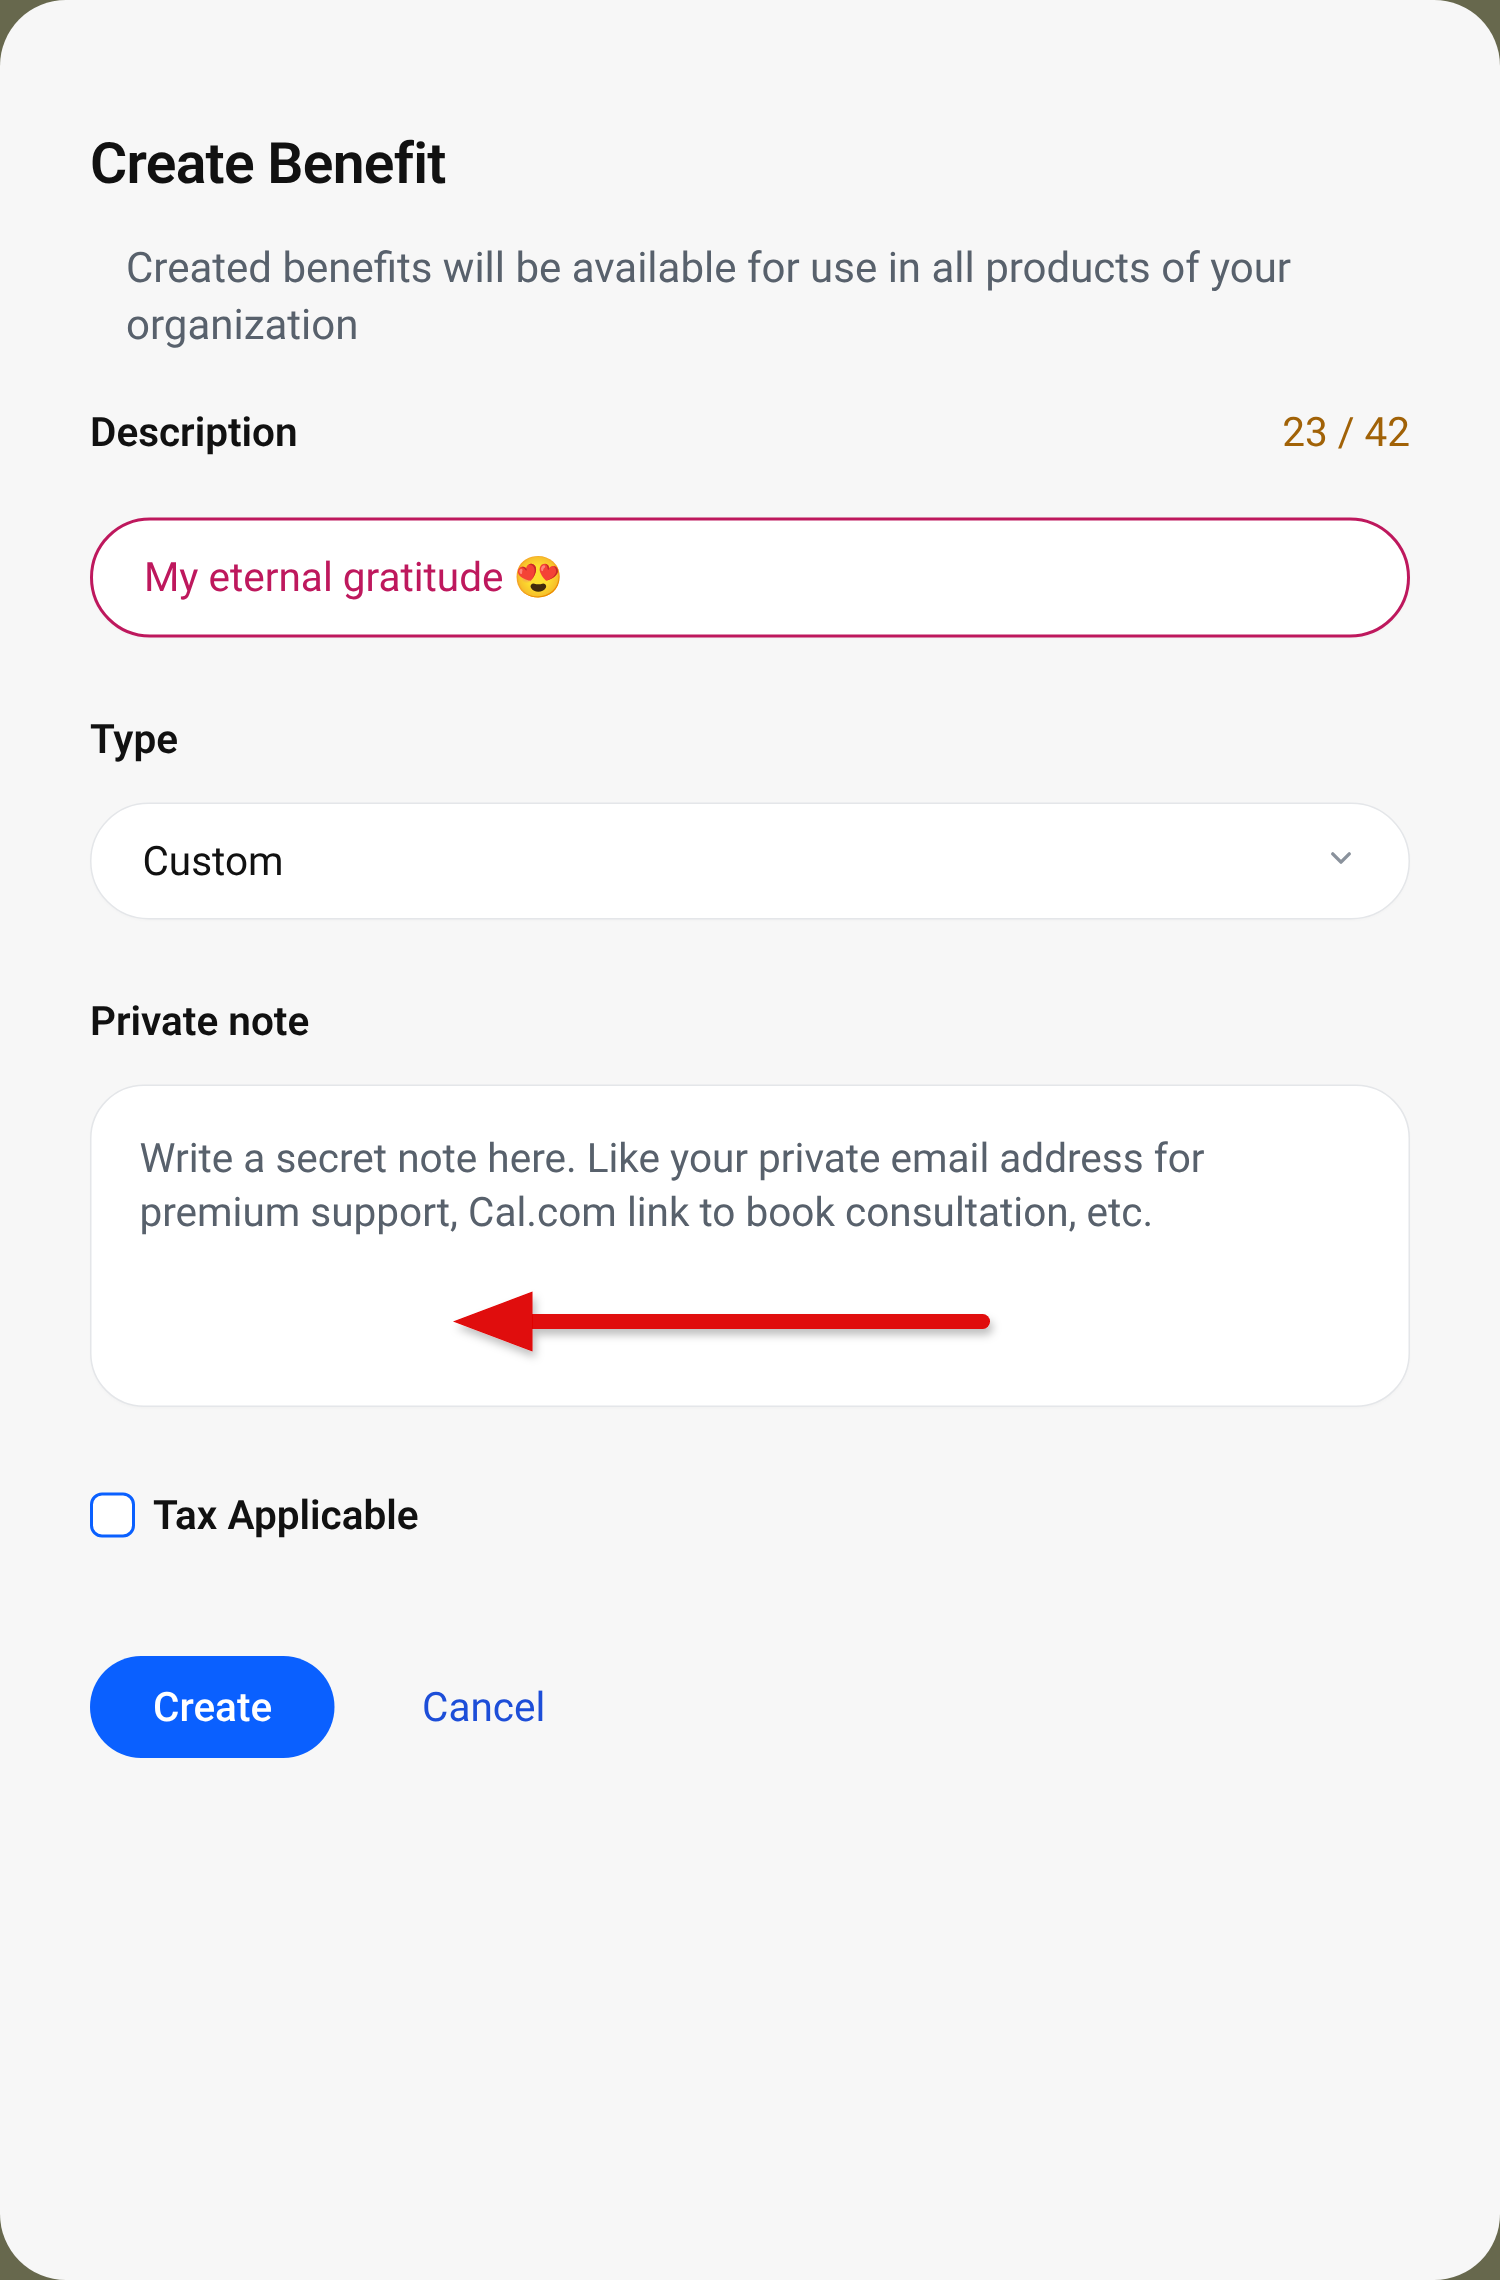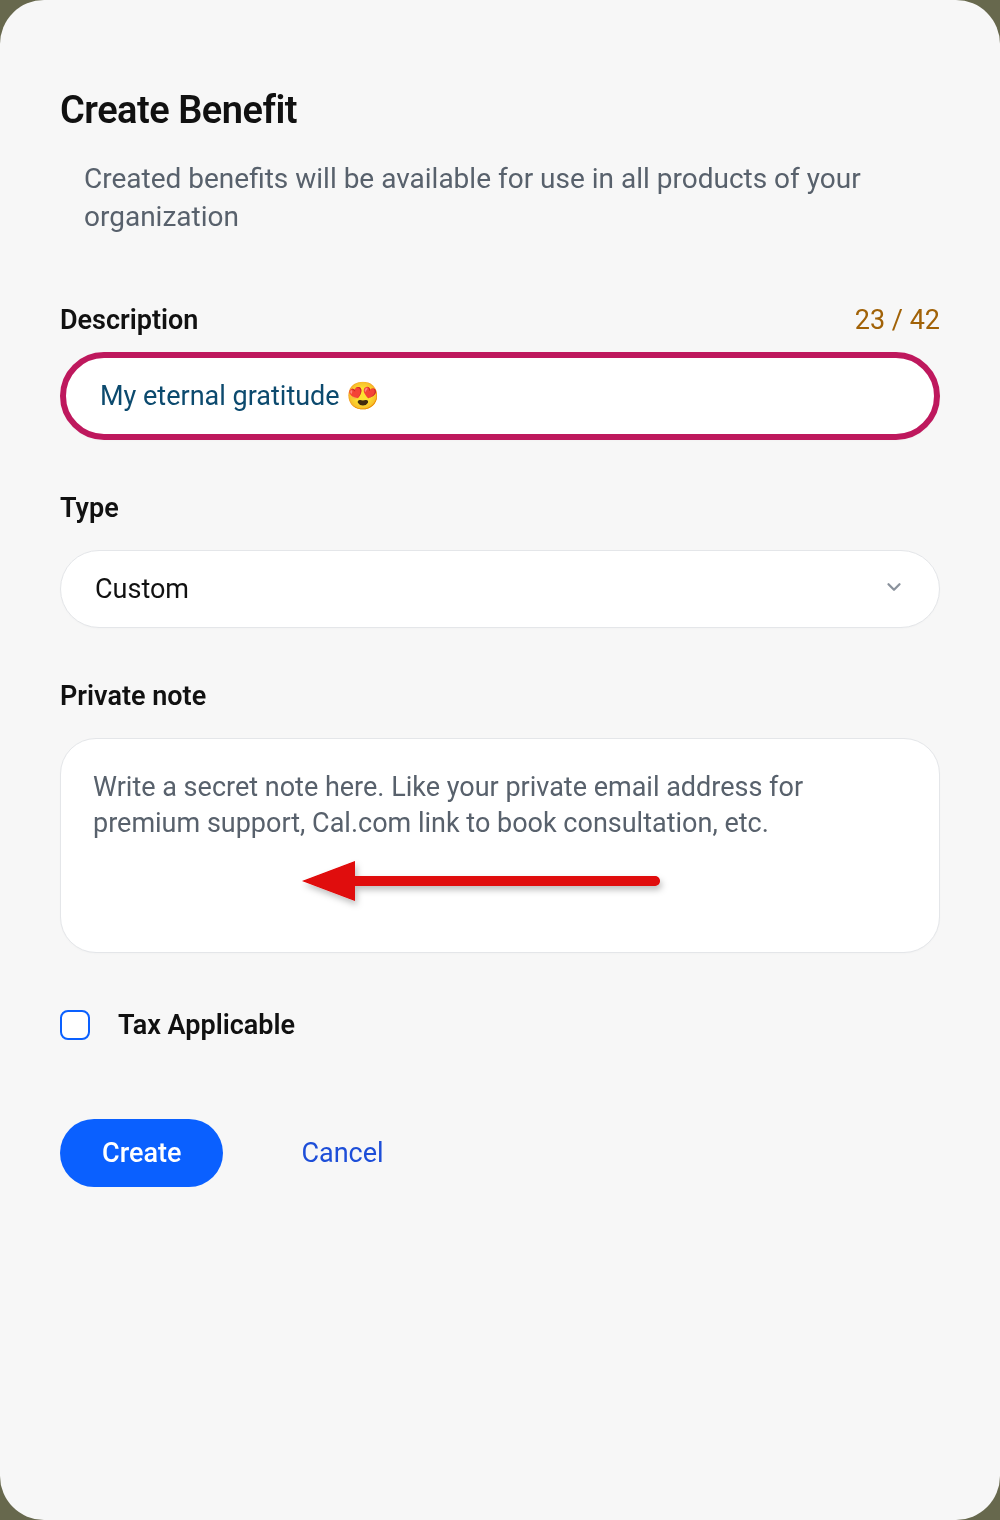--- a/index.html
+++ b/index.html
@@ -27,43 +27,43 @@
     }
     .subtitle {
       margin-top: 28px;
       font-size: 28px;
       line-height: 1.35;
       color: #58616c;
       max-width: 820px;
       margin-left: 24px;
     }
     .field-row {
-      margin-top: 68px;
+      margin-top: 36px;
       display: flex;
       justify-content: space-between;
       align-items: center;
     }
     .label {
       font-size: 27px;
       font-weight: 600;
       color: #111;
     }
     .counter {
       font-size: 27px;
       color: #a16207;
     }
     .input {
-      margin-top: 16px;
+      margin-top: 41px;
       width: 100%;
       background: #fff;
-      border: 6px solid #be185d;
+      border: 2px solid #be185d;
       border-radius: 999px;
       padding: 22px 34px;
       font-size: 27px;
-      color: #0c4a6e;
+      color: #be185d;
       outline: none;
       box-shadow: 0 1px 2px rgba(0,0,0,0.02);
       font-family: inherit;
     }
     .select-wrapper {
       margin-top: 26px;
       position: relative;
     }
     .select-display {
       width: 100%;
@@ -97,41 +97,41 @@
       height: 215px;
       font-family: inherit;
       line-height: 1.35;
       box-shadow: 0 1px 2px rgba(0,0,0,0.02);
     }
     .textarea::placeholder { color: #58616c; }
     .checkbox-row {
       margin-top: 52px;
       display: flex;
       align-items: center;
-      gap: 28px;
+      gap: 12px;
     }
     .checkbox {
       width: 30px;
       height: 30px;
       border: 2.5px solid #0a60ff;
       border-radius: 8px;
       background: #fff;
       cursor: pointer;
       flex-shrink: 0;
     }
     .checkbox-label {
       font-size: 27px;
       font-weight: 600;
       color: #111;
     }
     .button-row {
       margin-top: 78px;
       display: flex;
       align-items: center;
-      gap: 78px;
+      gap: 58px;
     }
     .btn-primary {
       background: #0a60ff;
       color: #fff;
       border: none;
       border-radius: 999px;
       padding: 18px 42px;
       font-size: 27px;
       font-weight: 500;
       cursor: pointer;

